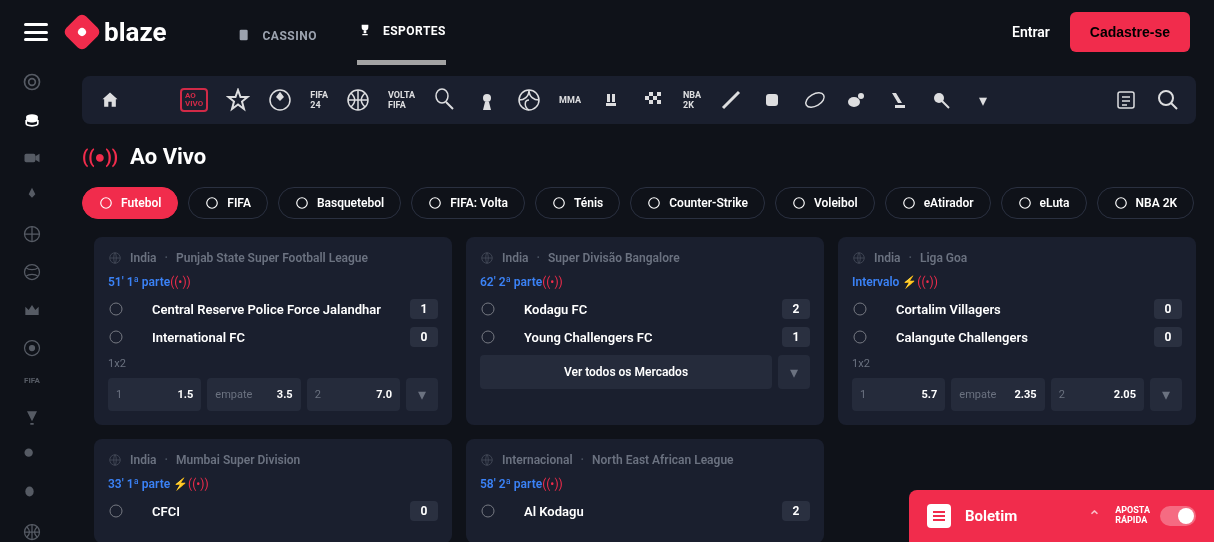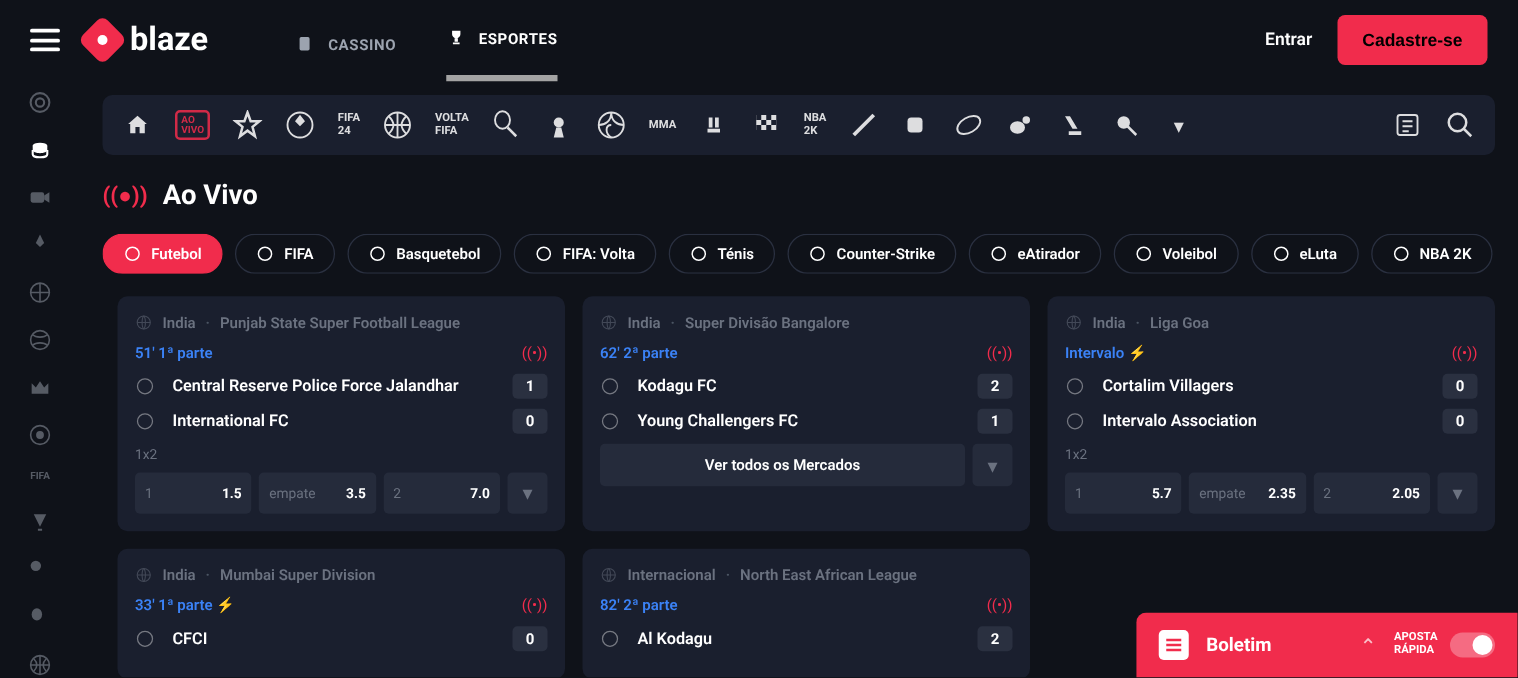--- a/index.html
+++ b/index.html
@@ -21,41 +21,41 @@
 
 .layout { display: flex; height: calc(542px - 64px); }
 .sidebar { width: 64px; background: #0f1219; display: flex; flex-direction: column; align-items: center; padding-top: 8px; gap: 18px; }
 .sidebar-item { width: 20px; height: 20px; opacity: 0.5; cursor: pointer; }
 .sidebar-item svg { width: 100%; height: 100%; }
 
 .main { flex: 1; padding: 12px 18px; overflow: hidden; }
 .sports-bar { background: #1a1f2e; border-radius: 8px; padding: 12px 16px; display: flex; align-items: center; gap: 18px; margin-bottom: 20px; }
 .sports-bar-item { width: 24px; height: 24px; opacity: 0.85; cursor: pointer; display: flex; align-items: center; justify-content: center; }
 .sports-bar-item.home svg { width: 20px; height: 20px; }
-.sports-bar-item.live { border: 2px solid #f12c4c; border-radius: 4px; padding: 2px 3px; width: auto; height: auto; font-size: 8px; color: #f12c4c; font-weight: 700; line-height: 1; }
+.sports-bar-item.live { border: 2px solid #f12c4c; border-radius: 4px; padding: 2px 3px; width: auto; height: auto; font-size: 8px; color: #f12c4c; font-weight: 700; line-height: 1; margin-left: 40px; }
 .sports-bar-item.text { font-size: 9px; font-weight: 700; color: #fff; width: auto; white-space: nowrap; }
 .sports-bar-spacer { flex: 1; }
 
 .section-title { display: flex; align-items: center; gap: 12px; font-size: 22px; font-weight: 700; margin-bottom: 18px; }
 .live-icon { color: #f12c4c; font-size: 18px; }
 
 .sport-pills { display: flex; gap: 10px; margin-bottom: 18px; overflow: hidden; }
 .pill { display: flex; align-items: flex-start; gap: 8px; background: transparent; border: 1px solid #2a3040; color: #fff; padding: 8px 16px; border-radius: 20px; font-size: 12px; font-weight: 600; cursor: pointer; white-space: nowrap; }
 .pill.active { background: #f12c4c; border-color: #f12c4c; }
 .pill-icon { width: 14px; height: 14px; }
 
 .cards { display: grid; grid-template-columns: repeat(3, 1fr); gap: 14px; padding-left: 12px; }
 .card { background: #1a1f2e; border-radius: 8px; padding: 14px; }
 .card-header { display: flex; align-items: center; gap: 8px; color: #6b7280; font-size: 12px; font-weight: 600; margin-bottom: 10px; }
 .globe-icon { width: 14px; height: 14px; opacity: 0.5; }
-.card-time { display: flex; align-items: center; justify-content: space-between; margin-bottom: 10px; }
+.card-time { display: flex; align-items: center; justify-content: flex-start; margin-bottom: 10px; }
 .time-text { color: #3b82f6; font-size: 12px; font-weight: 600; }
 .live-dot { color: #f12c4c; font-size: 12px; }
 .team-row { display: flex; align-items: center; justify-content: space-between; margin-bottom: 8px; }
-.team-name { display: flex; align-items: center; gap: 14px; color: #fff; font-size: 13px; font-weight: 600; }
+.team-name { display: flex; align-items: center; gap: 28px; color: #fff; font-size: 13px; font-weight: 600; }
 .team-icon { width: 16px; height: 16px; opacity: 0.4; }
 .score { background: #2a3040; color: #fff; font-size: 12px; font-weight: 700; padding: 3px 10px; border-radius: 4px; min-width: 28px; text-align: center; }
 .bet-label { color: #6b7280; font-size: 11px; margin: 10px 0 8px; }
 .bet-row { display: flex; gap: 6px; }
 .bet-btn { flex: 1; background: #252b3b; border-radius: 4px; padding: 10px 8px; display: flex; justify-content: space-between; align-items: center; font-size: 11px; cursor: pointer; }
 .bet-btn .label { color: #6b7280; }
 .bet-btn .odds { color: #fff; font-weight: 700; }
 .bet-more { width: 32px; background: #252b3b; border-radius: 4px; display: flex; align-items: center; justify-content: center; color: #6b7280; cursor: pointer; }
 .bet-all { flex: 1; background: #252b3b; border-radius: 4px; padding: 10px; text-align: center; font-size: 12px; font-weight: 600; cursor: pointer; }
 
@@ -300,27 +300,27 @@
         <div class="pill">
           <svg class="pill-icon" viewBox="0 0 24 24" fill="none" stroke="currentColor" stroke-width="2">
             <circle cx="12" cy="12" r="9"></circle>
           </svg>
           <span>Counter-Strike</span>
         </div>
         <div class="pill">
           <svg class="pill-icon" viewBox="0 0 24 24" fill="none" stroke="currentColor" stroke-width="2">
             <circle cx="12" cy="12" r="9"></circle>
           </svg>
+          <span>Voleibol</span>
+        </div>
+        <div class="pill">
+          <svg class="pill-icon" viewBox="0 0 24 24" fill="none" stroke="currentColor" stroke-width="2">
+            <circle cx="12" cy="12" r="9"></circle>
+          </svg>
           <span>eAtirador</span>
-        </div>
-        <div class="pill">
-          <svg class="pill-icon" viewBox="0 0 24 24" fill="none" stroke="currentColor" stroke-width="2">
-            <circle cx="12" cy="12" r="9"></circle>
-          </svg>
-          <span>Voleibol</span>
         </div>
         <div class="pill">
           <svg class="pill-icon" viewBox="0 0 24 24" fill="none" stroke="currentColor" stroke-width="2">
             <circle cx="12" cy="12" r="9"></circle>
           </svg>
           <span>eLuta</span>
         </div>
         <div class="pill">
           <svg class="pill-icon" viewBox="0 0 24 24" fill="none" stroke="currentColor" stroke-width="2">
             <circle cx="12" cy="12" r="9"></circle>
@@ -437,21 +437,21 @@
               </svg>
               <span>Cortalim Villagers</span>
             </div>
             <div class="score">0</div>
           </div>
           <div class="team-row">
             <div class="team-name">
               <svg class="team-icon" viewBox="0 0 24 24" fill="none" stroke="currentColor" stroke-width="1.5">
                 <circle cx="12" cy="12" r="9"></circle>
               </svg>
-              <span>Intervalo Association</span>
+              <span>Calangute Challengers</span>
             </div>
             <div class="score">0</div>
           </div>
           <div class="bet-label">1x2</div>
           <div class="bet-row">
             <div class="bet-btn">
               <span class="label">1</span>
               <span class="odds">5.7</span>
             </div>
             <div class="bet-btn">
@@ -493,21 +493,21 @@
           <div class="card-header">
             <svg class="globe-icon" viewBox="0 0 24 24" fill="none" stroke="currentColor" stroke-width="1.5">
               <circle cx="12" cy="12" r="9"></circle>
               <path d="M3 12h18M12 3c3 3 3 15 0 18M12 3c-3 3-3 15 0 18"></path>
             </svg>
             <span>Internacional</span>
             <span class="dot-sep">·</span>
             <span>North East African League</span>
           </div>
           <div class="card-time">
-            <span class="time-text">82' 2ª parte</span>
+            <span class="time-text">58' 2ª parte</span>
             <span class="live-dot">((•))</span>
           </div>
           <div class="team-row">
             <div class="team-name">
               <svg class="team-icon" viewBox="0 0 24 24" fill="none" stroke="currentColor" stroke-width="1.5">
                 <circle cx="12" cy="12" r="9"></circle>
               </svg>
               <span>Al Kodagu</span>
             </div>
             <div class="score">2</div>

